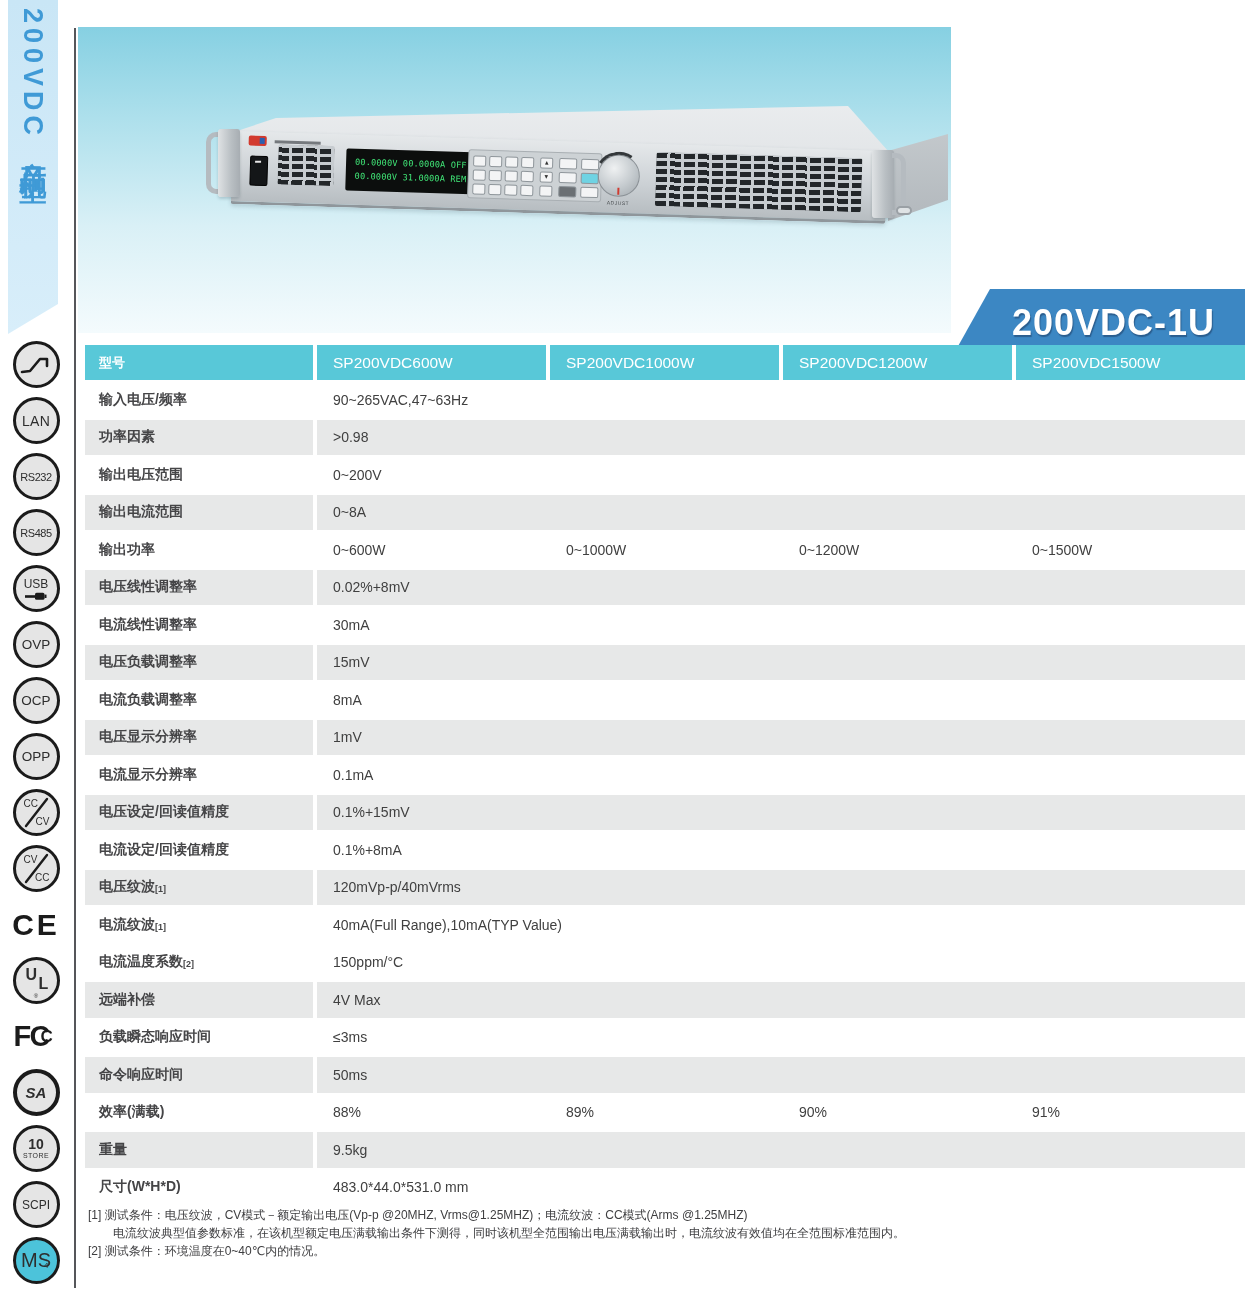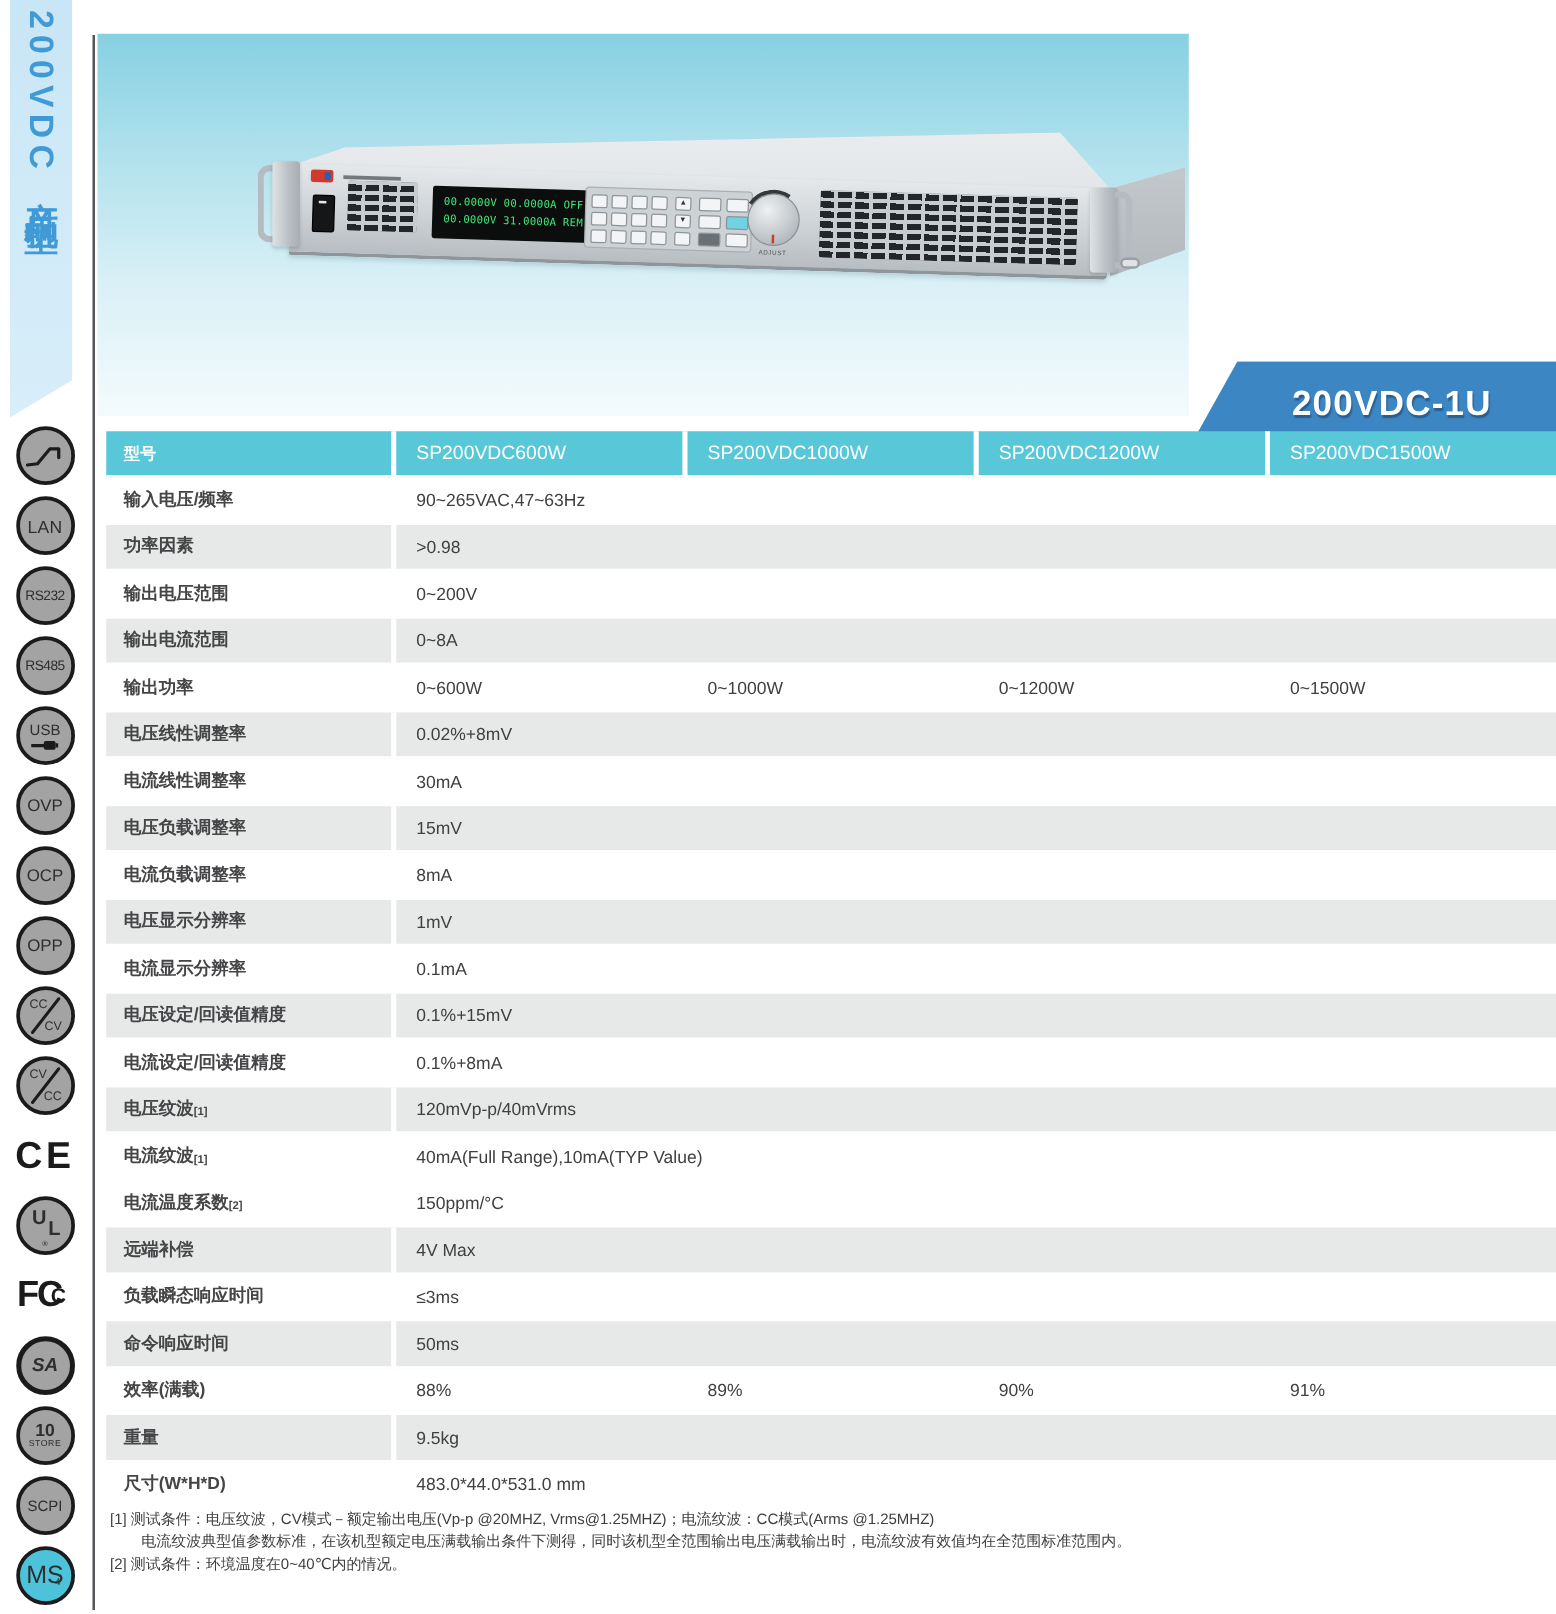--- a/index.html
+++ b/index.html
@@ -18,21 +18,21 @@
     writing-mode:vertical-rl;text-orientation:mixed;
     font-size:27px;font-weight:bold;color:#3f9ad6;letter-spacing:5px;white-space:nowrap;
   }
   .divider{position:absolute;left:74px;top:28px;width:2px;height:1260px;background:#55565a;}
   
   .icon-col{
     position:absolute;left:6px;top:341px;width:60px;
     display:flex;flex-direction:column;align-items:center;gap:9px;
   }
   .cert{
-    width:47px;height:47px;border-radius:50%;border:3px solid #1b1b1b;background:#a3a3a3;
+    width:47px;height:47px;border-radius:50%;border:3px solid #1b1b1b;background:#e5e5e5;
     box-sizing:border-box;display:flex;flex-direction:column;align-items:center;justify-content:center;
     color:#2e2e2e;position:relative;flex:0 0 auto;
   }
   .glyph{width:47px;height:47px;box-sizing:border-box;display:flex;align-items:center;justify-content:center;
     color:#1b1b1b;position:relative;flex:0 0 auto;}
   .t14{font-size:14px;letter-spacing:.3px;}
   .t13{font-size:13.5px;}
   .t12{font-size:12px;}
   .t11{font-size:11px;letter-spacing:-.4px;}
   .usb svg{margin-top:1px;}
@@ -109,21 +109,21 @@
   .handle{position:absolute;width:14px;height:62px;box-sizing:border-box;border:5px solid #b5bbc0;}
   .handle.left{left:58px;top:60px;border-right:none;border-radius:10px 0 0 10px;}
   .handle.right{left:744px;top:81px;border-left:none;border-radius:0 10px 10px 0;}
   .hole{position:absolute;left:748px;top:134px;width:16px;height:9px;border:2px solid #9aa0a5;
     border-radius:5px;background:#dfe3e5;box-sizing:border-box;}
   
   .series-badge{
     position:absolute;left:952px;top:289px;width:293px;height:68px;background:#3c87c3;
     clip-path:polygon(38px 0,100% 0,100% 100%,0 100%);
     display:flex;align-items:center;justify-content:center;padding-left:30px;box-sizing:border-box;
-    color:#fff;font-size:28px;font-weight:bold;letter-spacing:1px;
+    color:#fff;font-size:36px;font-weight:bold;letter-spacing:1px;
     text-shadow:1px 2px 1px rgba(25,54,92,.5);
   }
   
   table.spec{position:absolute;left:85px;top:345px;width:1160px;border-collapse:separate;border-spacing:0;
     table-layout:fixed;font-size:14px;}
   .spec col.c0{width:228px;}
   .spec col.cv{width:233px;}
   .spec th{background:#58c8d8;color:#fff;height:33px;text-align:left;font-weight:normal;
     border-bottom:2px solid #fff;}
   .spec th.rowhead{padding-left:14px;font-size:13px;font-weight:bold;}

